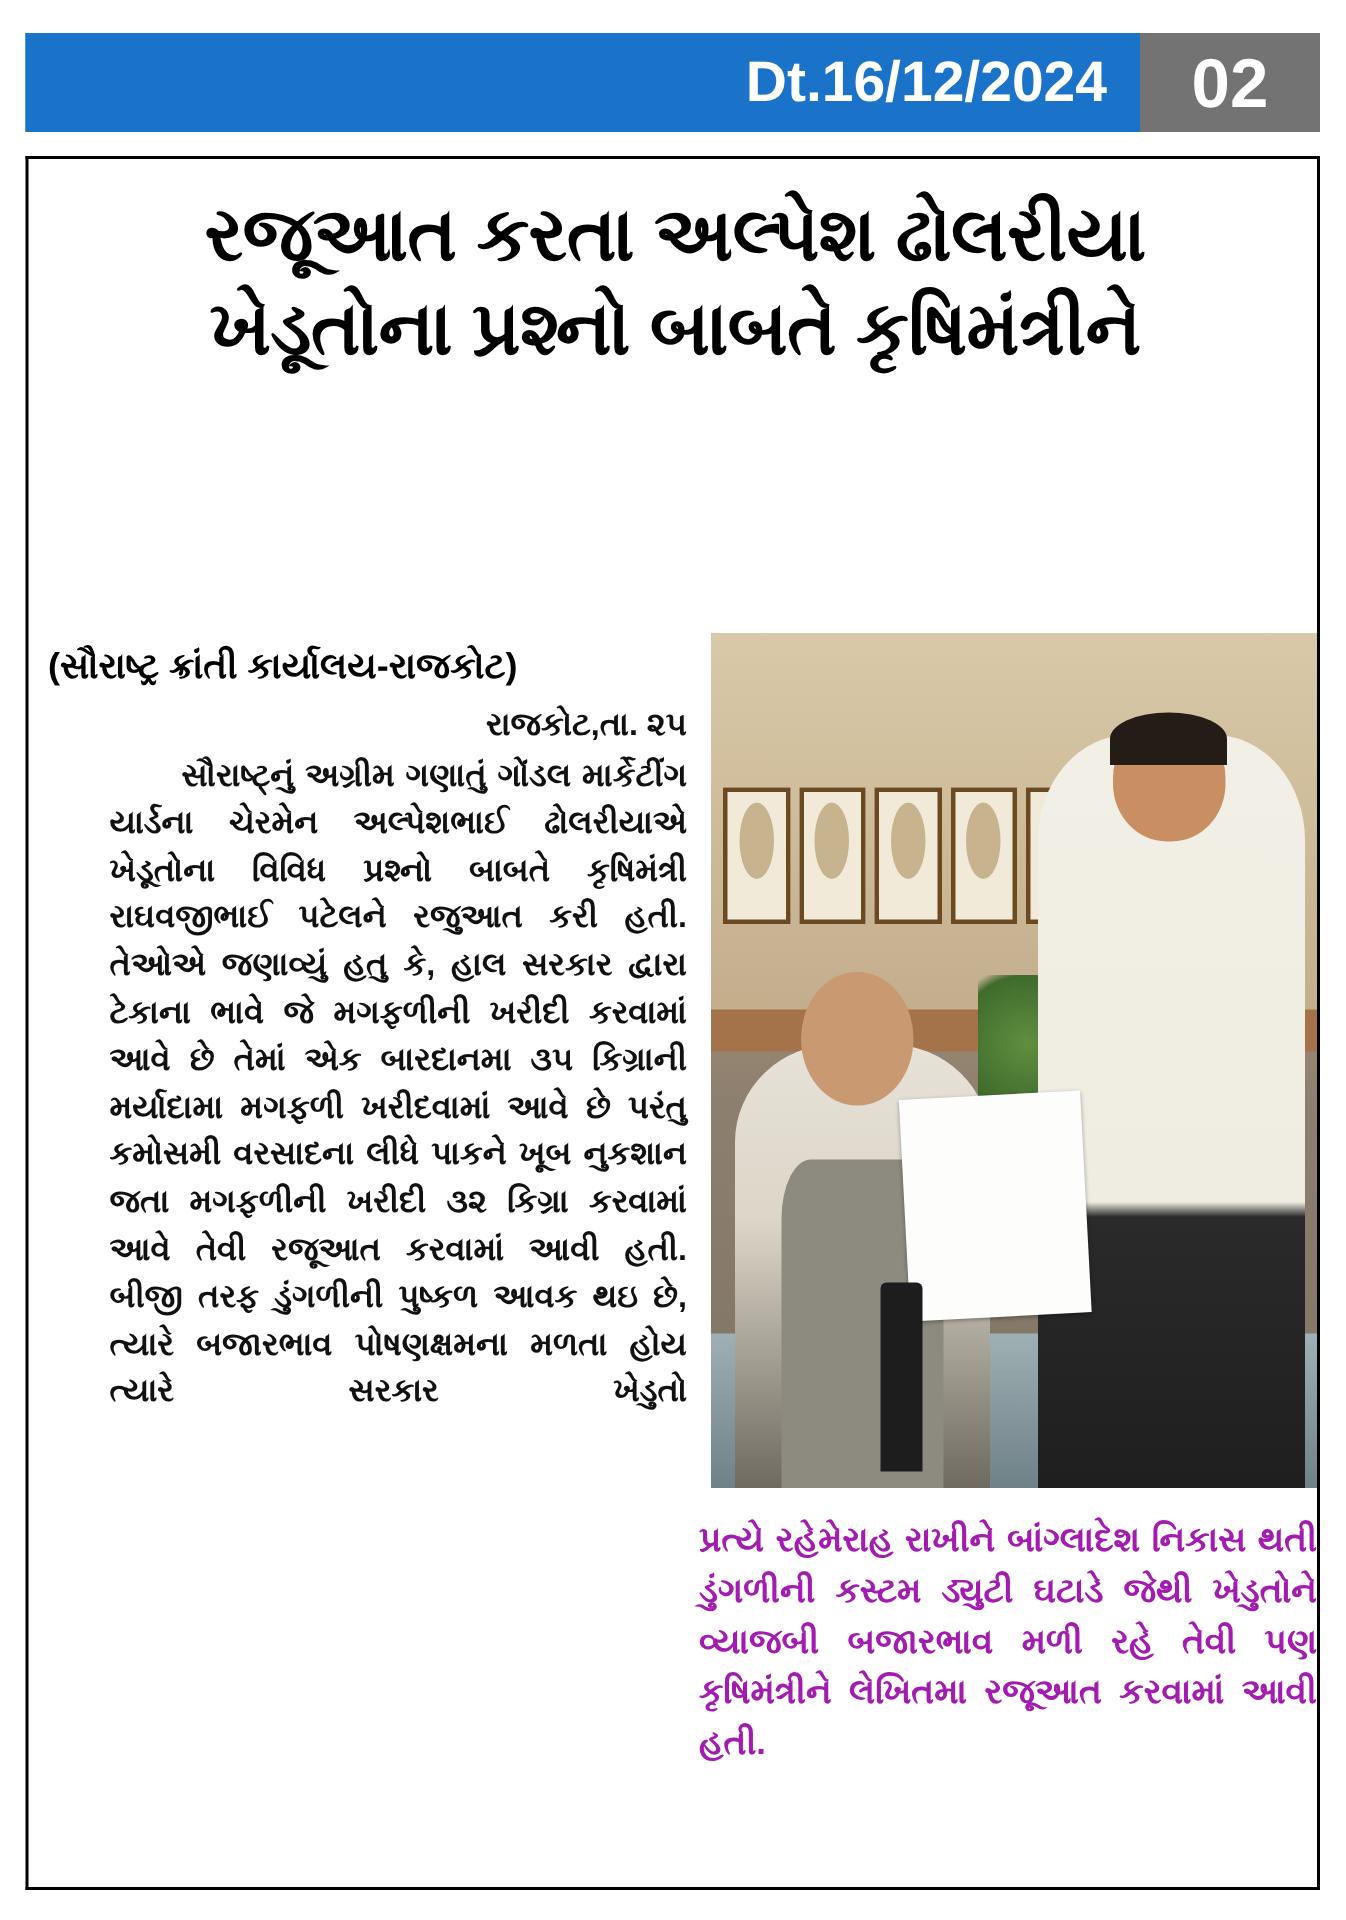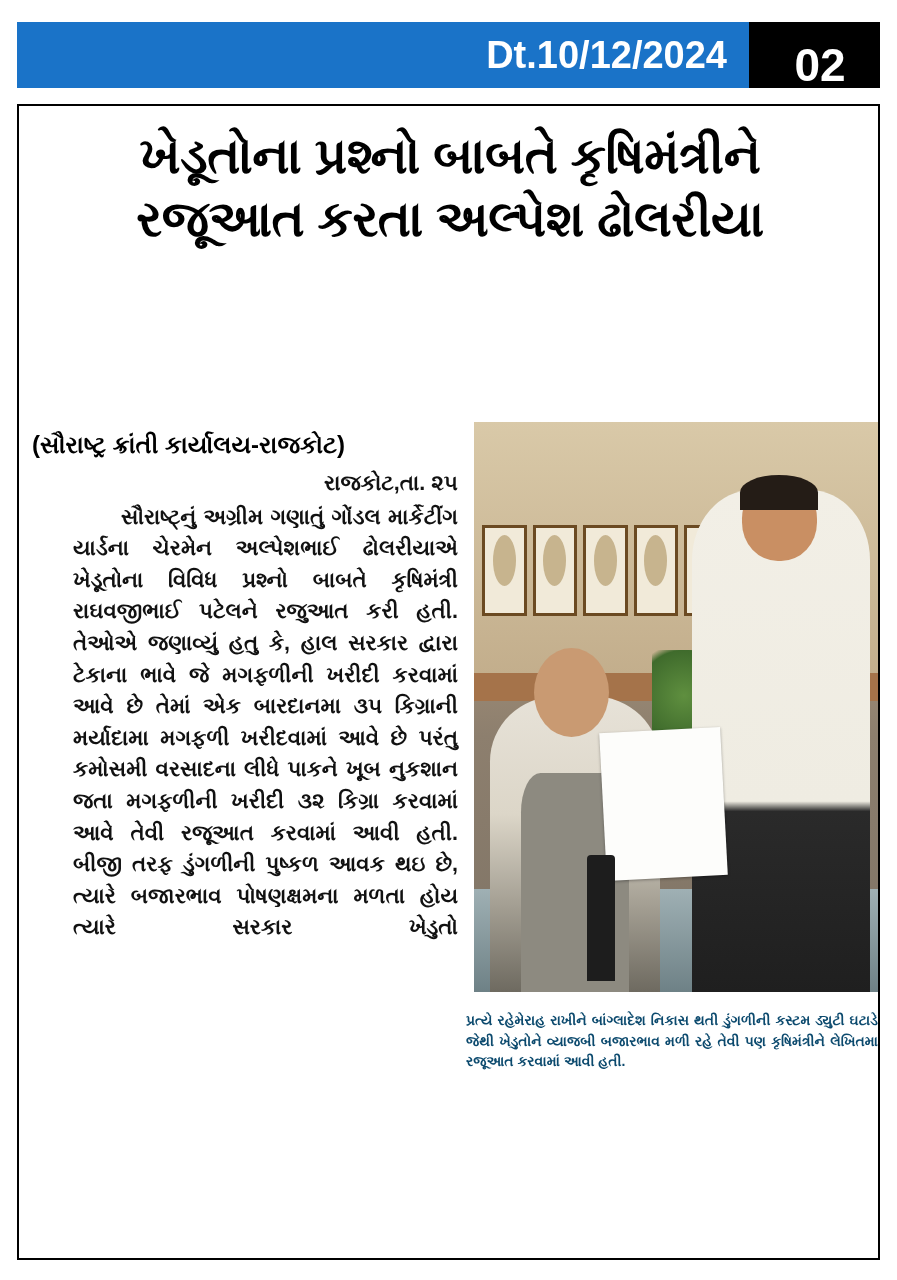--- a/index.html
+++ b/index.html
@@ -46,25 +46,24 @@
   .masthead-date {
     color: #ffffff;
     font-size: 38px;
     font-weight: bold;
     letter-spacing: 0px;
     font-family: "Liberation Sans", sans-serif;
     line-height: 1;
   }
   .masthead-right {
     flex: 0 0 120px;
-    background: #000000;
+    background: #737373;
     display: flex;
-    align-items: flex-end;
+    align-items: center;
     justify-content: center;
-    padding-left: 11px;
   }
   .masthead-page {
     color: #ffffff;
     font-size: 46px;
     font-weight: bold;
     line-height: 1;
     font-family: "Liberation Sans", sans-serif;
   }
 
   
@@ -156,26 +155,26 @@
   .col-left .indent-first {
     text-indent: 48px;
     margin-left: 43px;
   }
 
   .col-right {
     position: absolute;
     left: 466px;
     top: 1010px;
     width: 412px;
-    font-size: 14px;
+    font-size: 23px;
     line-height: 1.47;
     text-align: justify;
     text-align-last: justify;
     font-weight: bold;
-    color: #0c4a6e;
+    color: #a21caf;
   }
   .col-right p { margin: 0; }
   .col-right .last { text-align-last: left; }
 
   
   .photo {
     position: absolute;
     left: 474px;
     top: 422px;
     width: 404px;
@@ -314,35 +313,35 @@
     border-radius: 4px 4px 0 0;
   }
 </style>
 </head>
 <body>
 
 <div class="page">
 
   <div class="masthead">
     <div class="masthead-left">
-      <span class="masthead-date">Dt.10/12/2024</span>
+      <span class="masthead-date">Dt.16/12/2024</span>
     </div>
     <div class="masthead-right">
       <span class="masthead-page">02</span>
     </div>
   </div>
 
   <div class="rule-top"></div>
   <div class="rule-left"></div>
   <div class="rule-right"></div>
   <div class="rule-bottom"></div>
 
   <div class="headline">
+    <span class="line">રજૂઆત કરતા અલ્પેશ ઢોલરીયા</span>
     <span class="line">ખેડૂતોના પ્રશ્નો બાબતે કૃષિમંત્રીને</span>
-    <span class="line">રજૂઆત કરતા અલ્પેશ ઢોલરીયા</span>
   </div>
 
   <div class="byline">(સૌરાષ્ટ્ર ક્રાંતી કાર્યાલય-રાજકોટ)</div>
 
   <div class="col-left">
     <span class="dateline">રાજકોટ,તા. ૨૫</span>
     <p class="indent-first">સૌરાષ્ટ્નું અગ્રીમ ગણાતું ગોંડલ માર્કેટીંગ યાર્ડના ચેરમેન અલ્પેશભાઈ ઢોલરીયાએ ખેડૂતોના વિવિધ પ્રશ્નો બાબતે કૃષિમંત્રી રાઘવજીભાઈ પટેલને રજુઆત કરી હતી. તેઓએ જણાવ્યું હતુ કે, હાલ સરકાર દ્વારા ટેકાના ભાવે જે મગફળીની ખરીદી કરવામાં આવે છે તેમાં એક બારદાનમા ૩૫ કિગ્રાની મર્યાદામા મગફળી ખરીદવામાં આવે છે પરંતુ કમોસમી વરસાદના લીધે પાકને ખૂબ નુકશાન જતા મગફળીની ખરીદી ૩૨ કિગ્રા કરવામાં આવે તેવી રજૂઆત કરવામાં આવી હતી. બીજી તરફ ડુંગળીની પુષ્કળ આવક થઇ છે, ત્યારે બજારભાવ પોષણક્ષમના મળતા હોય ત્યારે સરકાર ખેડુતો</p>
   </div>
 
   <div class="photo">

